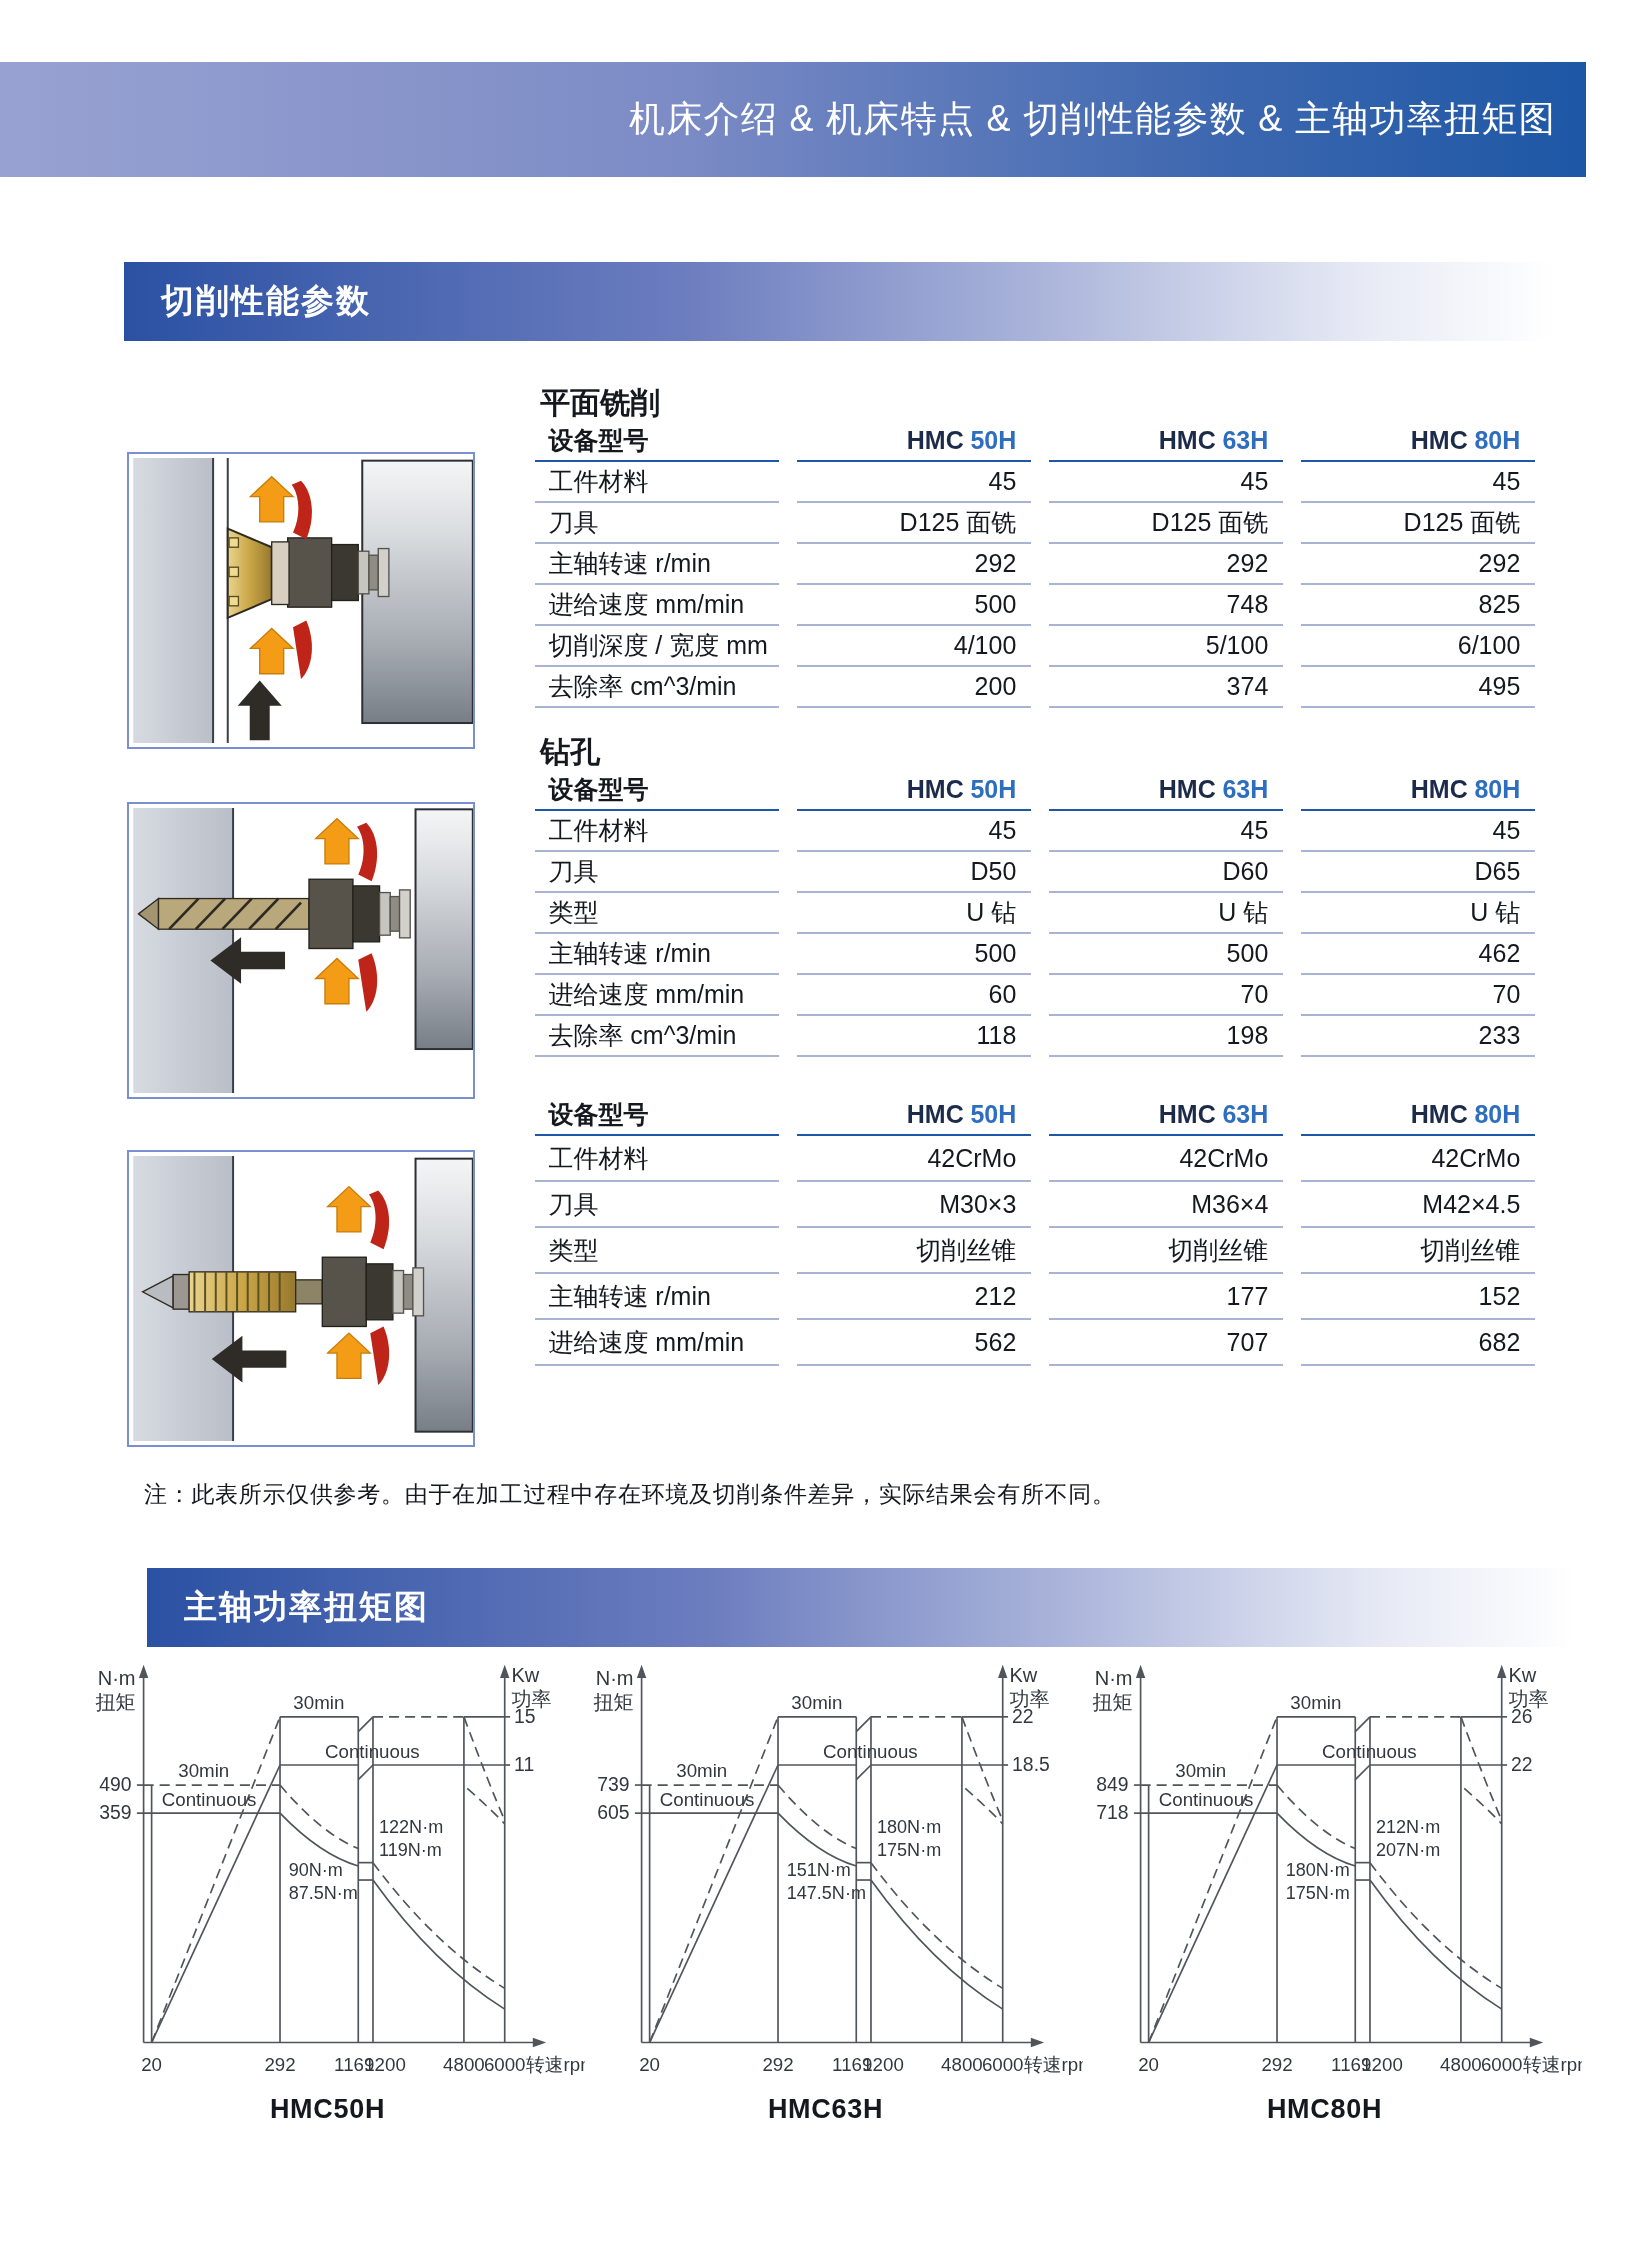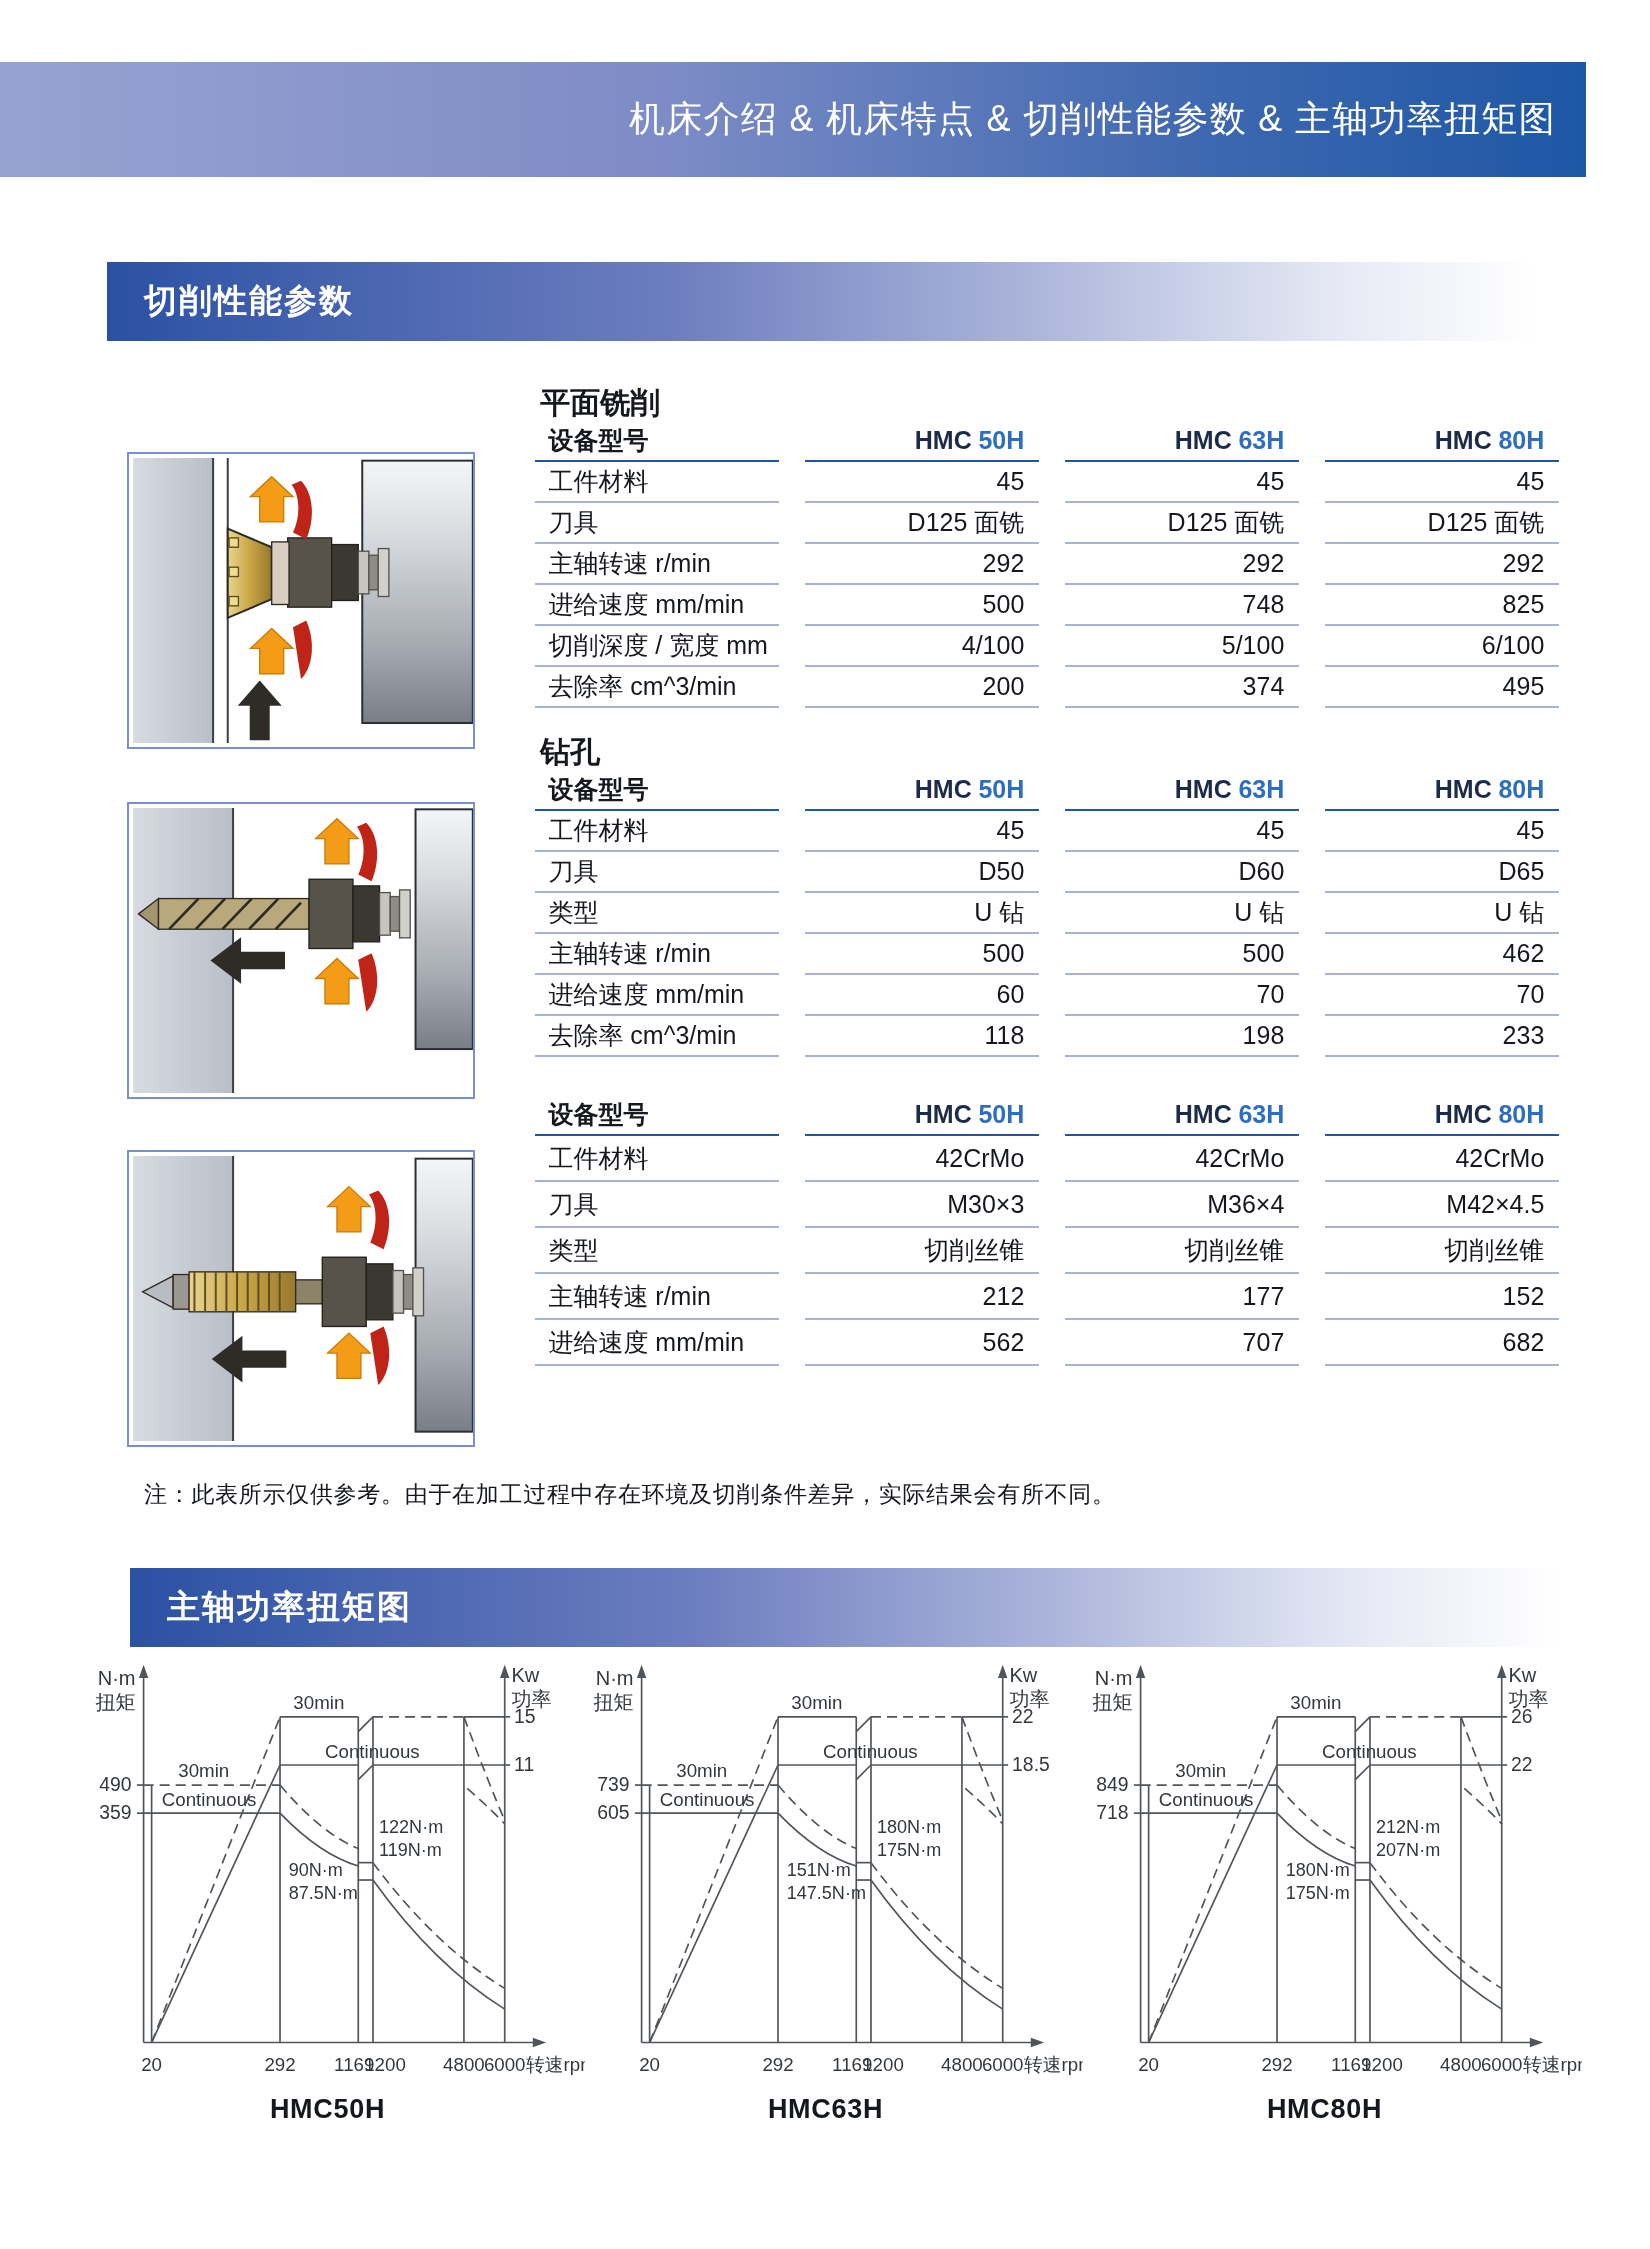--- a/index.html
+++ b/index.html
@@ -5,37 +5,37 @@
   html,body{margin:0;padding:0;background:#ffffff;}
   body{font-family:"Liberation Sans","DejaVu Sans",sans-serif;color:#15181e;}
   #page{position:relative;width:1650px;height:2250px;background:#ffffff;overflow:hidden;}
 
   
   .top-bar{position:absolute;left:0;top:62px;width:1586px;height:115px;
     background:linear-gradient(90deg,#98a2d2 0%,#7d8cc6 42%,#3e68b0 76%,#1d57a5 100%);
     display:flex;align-items:center;justify-content:flex-end;}
   .top-bar .t{color:#ffffff;font-size:36px;letter-spacing:1.3px;padding-right:30px;font-weight:500;}
 
-  .section-bar{position:absolute;left:107px;width:1473px;height:79px;
+  .section-bar{position:absolute;left:124px;width:1473px;height:79px;
     background:linear-gradient(90deg,#2b51a3 0%,#6c7dbf 38%,#aab4da 62%,#e7eaf5 84%,#ffffff 97%);
     display:flex;align-items:center;}
   .section-bar .t{color:#ffffff;font-size:33px;font-weight:600;letter-spacing:2px;padding-left:37px;}
   #section-bar-1{top:262px;}
   #section-bar-2{top:1568px;margin-left:23px;}
 
   
   .illu{position:absolute;left:127px;width:348px;height:297px;background:#ffffff;
     border:2.7px solid #7a8fd0;box-sizing:border-box;}
   #illu-1{top:452px;} #illu-2{top:802px;} #illu-3{top:1150px;}
   .illu svg{display:block;width:100%;height:100%;}
 
   
   .ptable{position:absolute;left:535px;width:1024px;}
   .ptable .title{font-size:30px;font-weight:700;color:#15181e;margin:0 0 0 5.3px;height:37px;line-height:37px;}
-  .grid{display:grid;grid-template-columns:244px 234px 234px 234px;column-gap:26px;text-align:center;}
+  .grid{display:grid;grid-template-columns:244px 234px 234px 234px;column-gap:18px;text-align:center;}
   .cell{display:flex;align-items:center;border-bottom:2px solid #a9b3d6;font-size:25px;}
   .cell.head{border-bottom:2.7px solid #1f57a8;}
   .cell.lab{justify-content:flex-start;padding-left:13.4px;color:#15181e;}
   .cell.val{justify-content:flex-end;padding-right:14.7px;color:#15181e;}
   .cell.lab.head{font-weight:700;}
   .model .pre{color:#1d2b4a;font-weight:700;}
   .model .code{color:#2e6ec0;font-weight:700;margin-left:6.7px;}
 
   
   .note{position:absolute;left:144px;top:1479px;font-size:23px;color:#15181e;letter-spacing:0.7px;}

